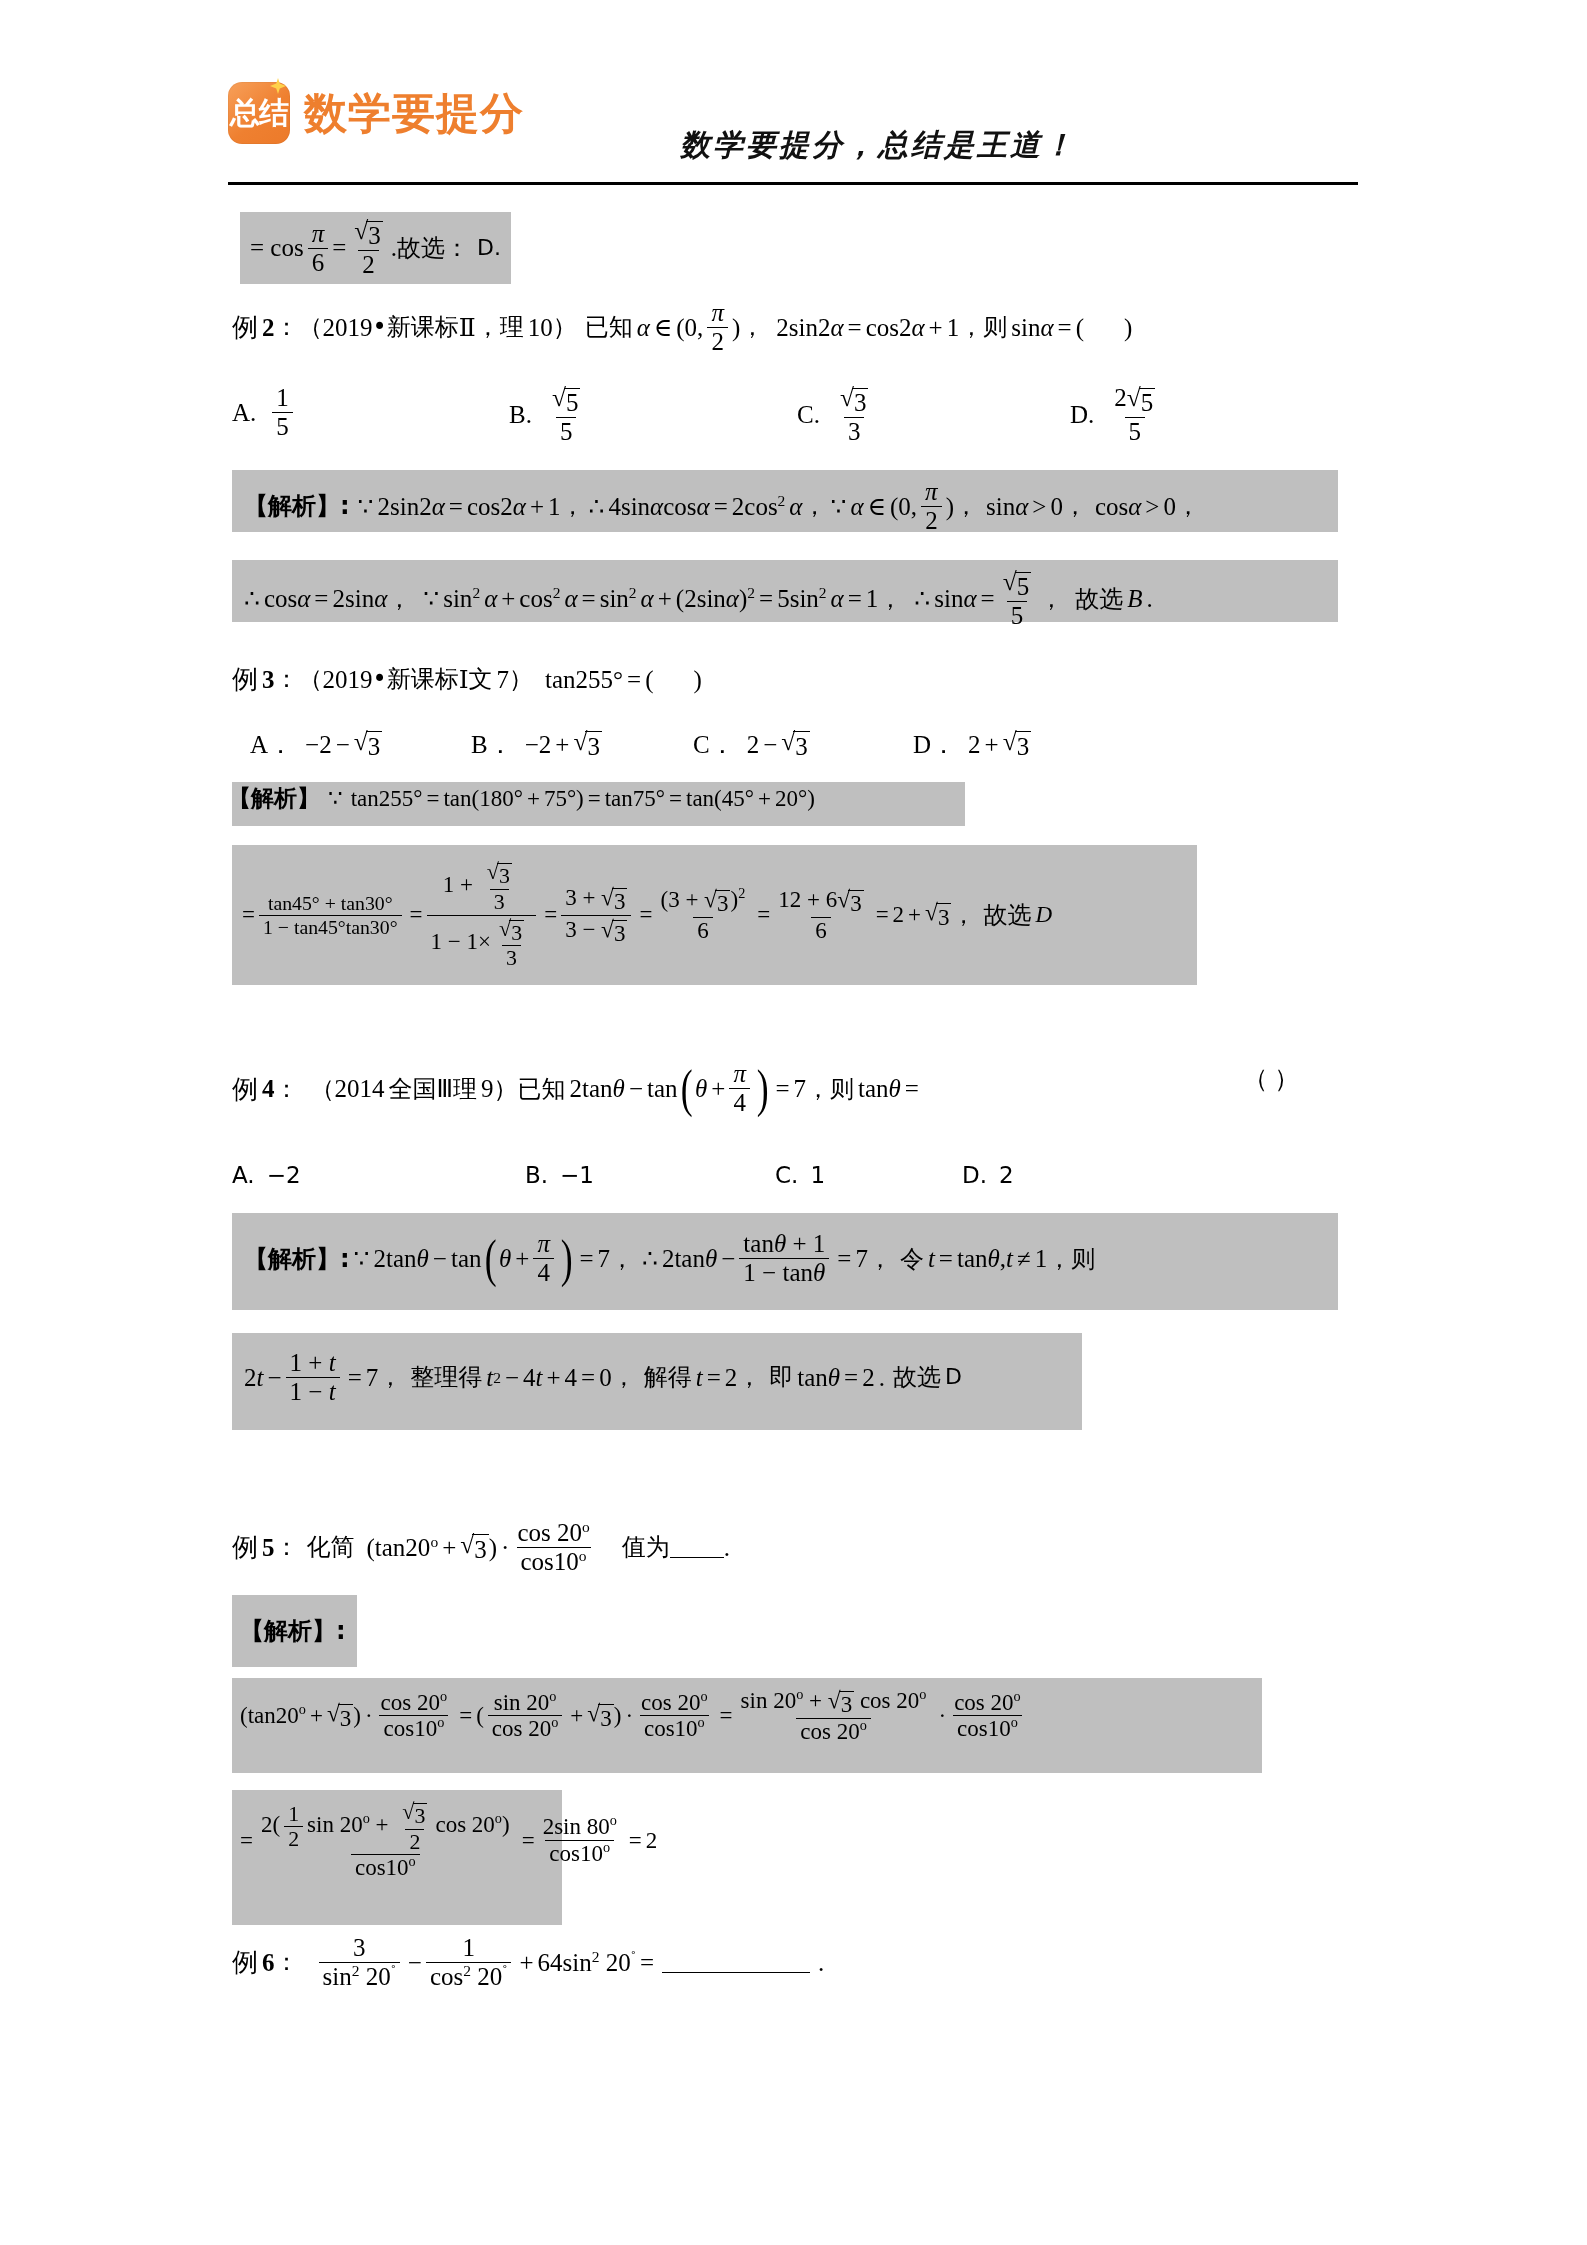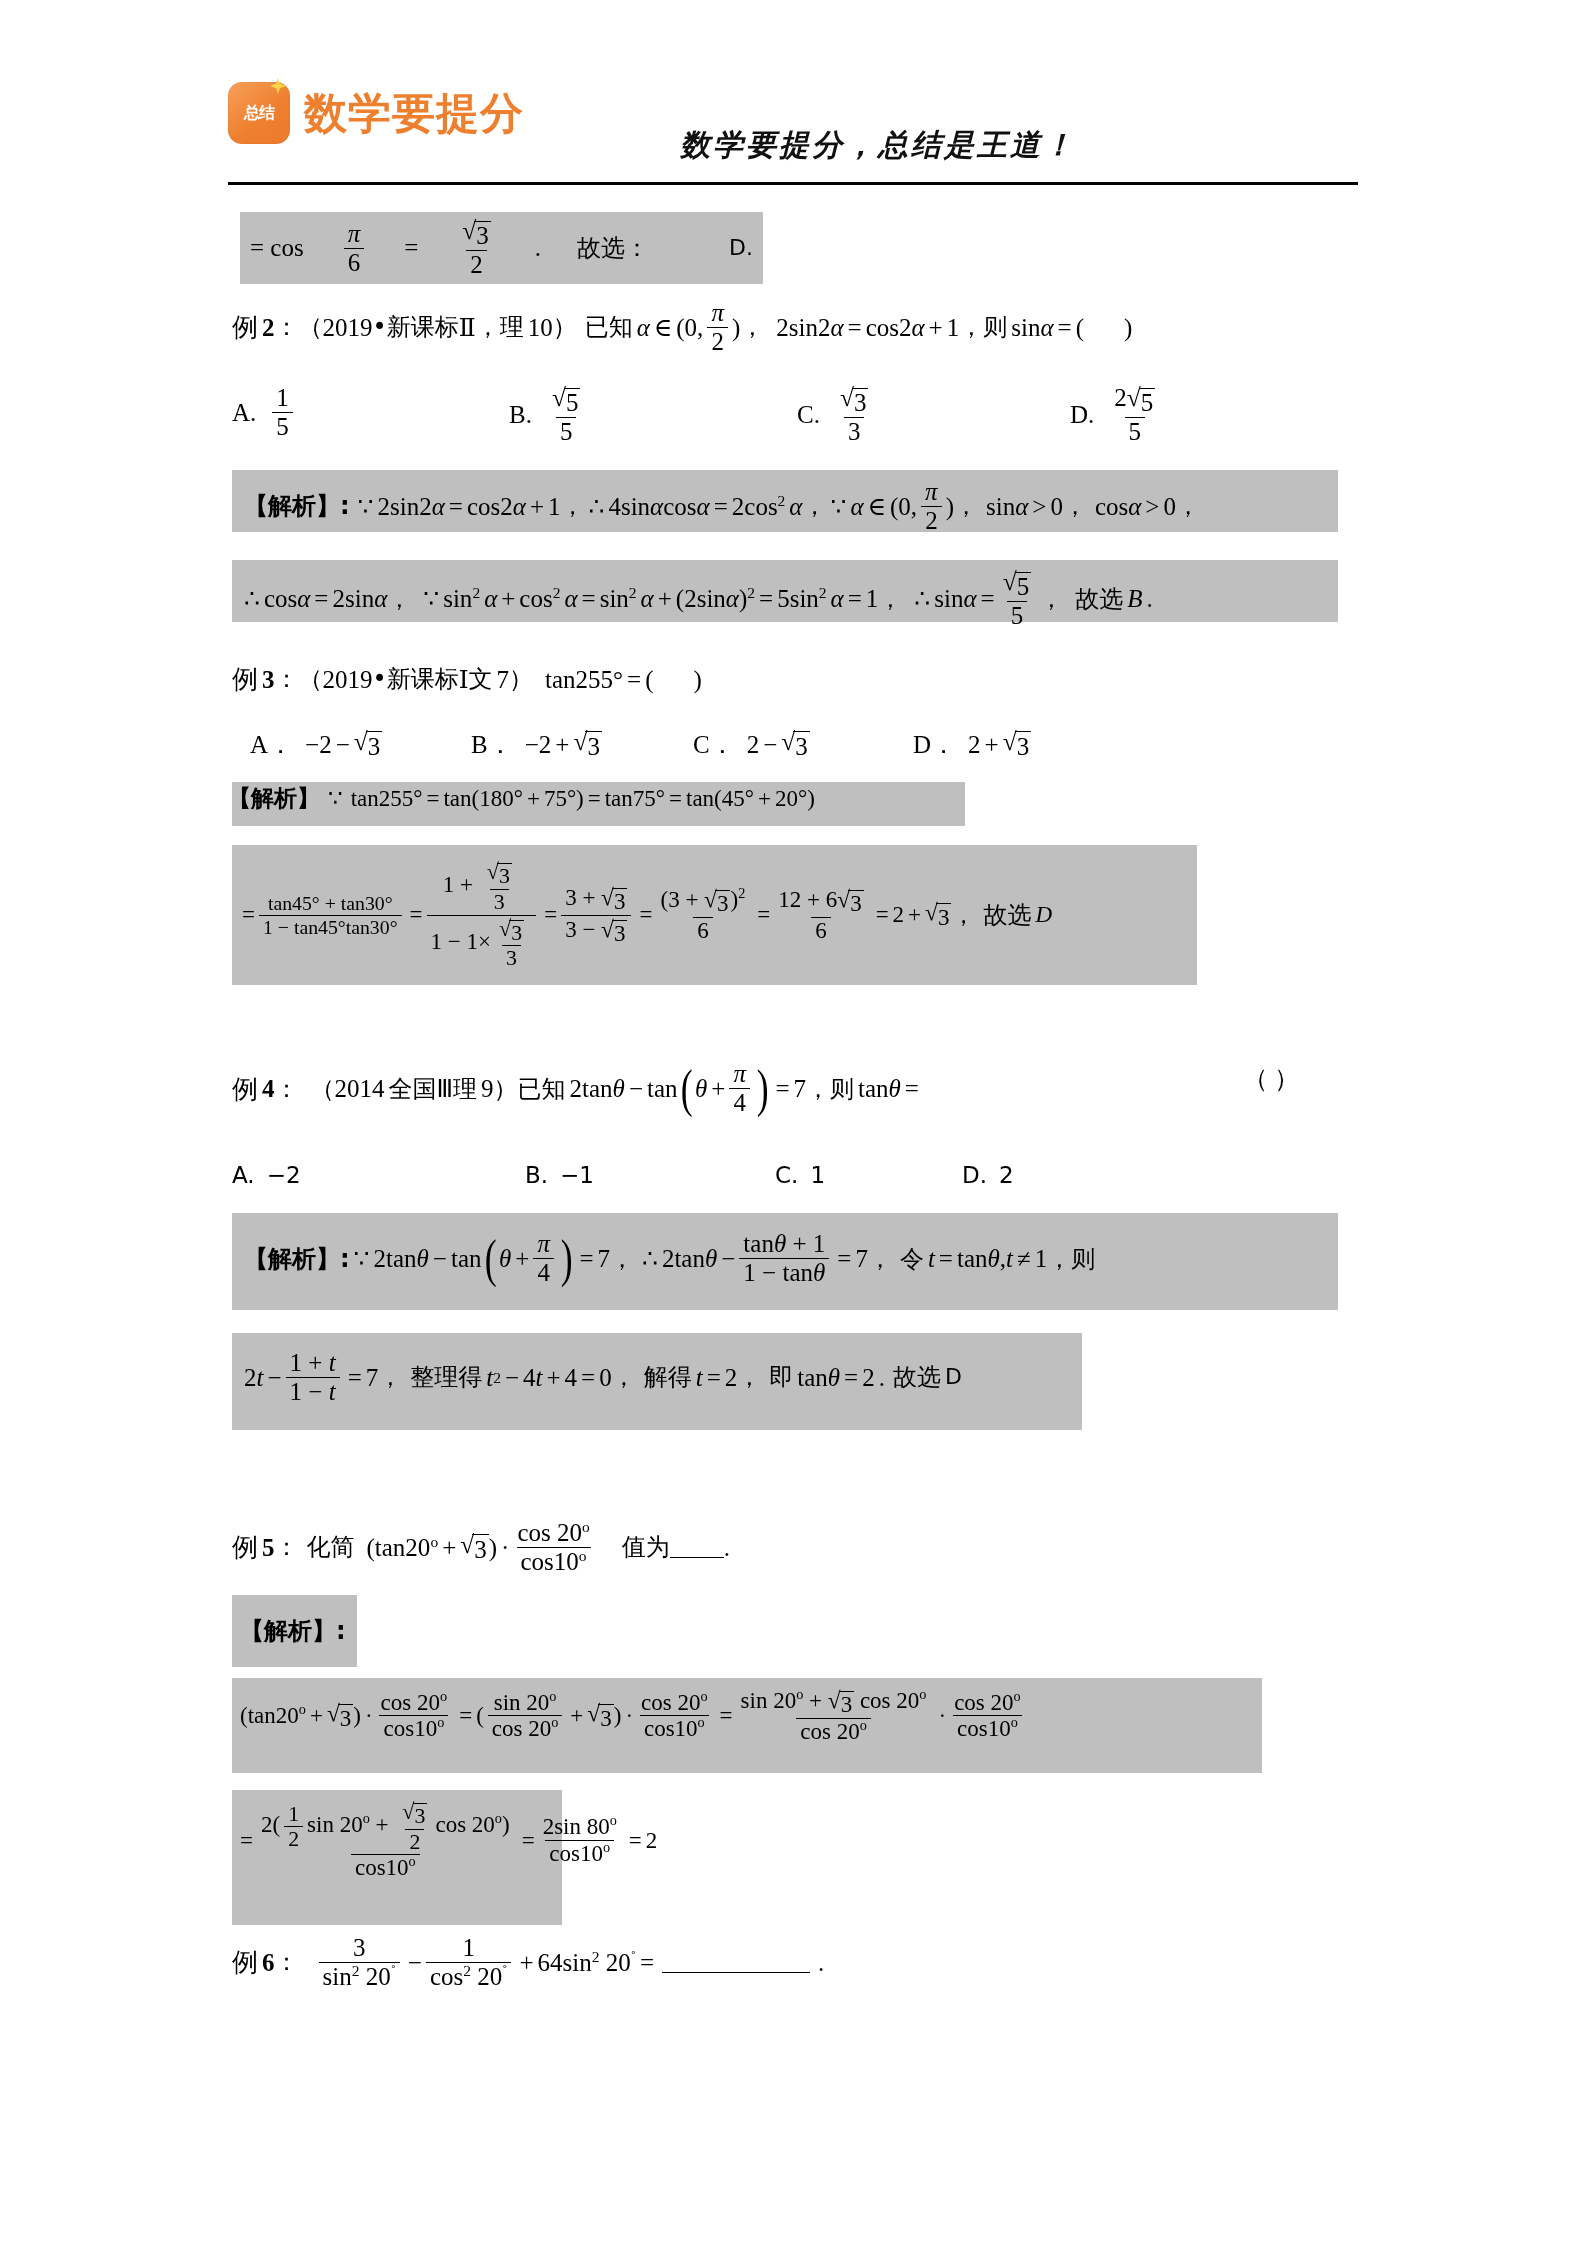--- a/index.html
+++ b/index.html
@@ -27,21 +27,21 @@
   }
   .logo-mark{
     width:62px;height:62px;border-radius:14px;
     background:linear-gradient(140deg,#f7a05a 0%,#ef8030 55%,#ec7a2a 100%);
     position:relative;
     display:flex;align-items:center;justify-content:center;
     box-shadow:inset 0 0 0 1px rgba(0,0,0,.04);
   }
   .logo-mark .zj{
     font-family:"DejaVu Sans","Liberation Sans",sans-serif;
-    font-weight:bold;font-size:16px;color:#fff;line-height:1;
+    font-weight:bold;font-size:30px;color:#fff;line-height:1;
     letter-spacing:-1px;
   }
   .logo-mark .spark{
     position:absolute;right:4px;top:-4px;width:16px;height:16px;
     background:#ffd24a;
     clip-path:polygon(50% 0%,61% 35%,100% 50%,61% 65%,50% 100%,39% 65%,0% 50%,39% 35%);
   }
   .logo-text{
     font-family:"DejaVu Sans","Liberation Sans",sans-serif;
     font-weight:bold;font-size:43px;color:#ee7f2e;letter-spacing:1px;
@@ -113,21 +113,21 @@
       <div class="logo-mark">
         <span class="spark"></span>
         <span class="zj">总结</span>
       </div>
       <div class="logo-text">数学要提分</div>
     </div>
     <div class="slogan">数学要提分，总结是王道！</div>
   </div>
   <div class="header-rule"></div>
 
-  <div class="blk mathline hl" style="left:240px; top:212px; padding:6px 10px;gap:36px;">
+  <div class="blk mathline hl" style="left:240px; top:212px; padding:6px 10px;">
     <span>=&nbsp;cos</span>
     <span class="frac">
         <span class="num it">π</span>
         <span class="den">6</span>
       </span>
     <span>=</span>
     <span class="frac">
         <span class="num"><span class="rad">
             <span class="sign">√</span>
             <span class="body">3</span>

